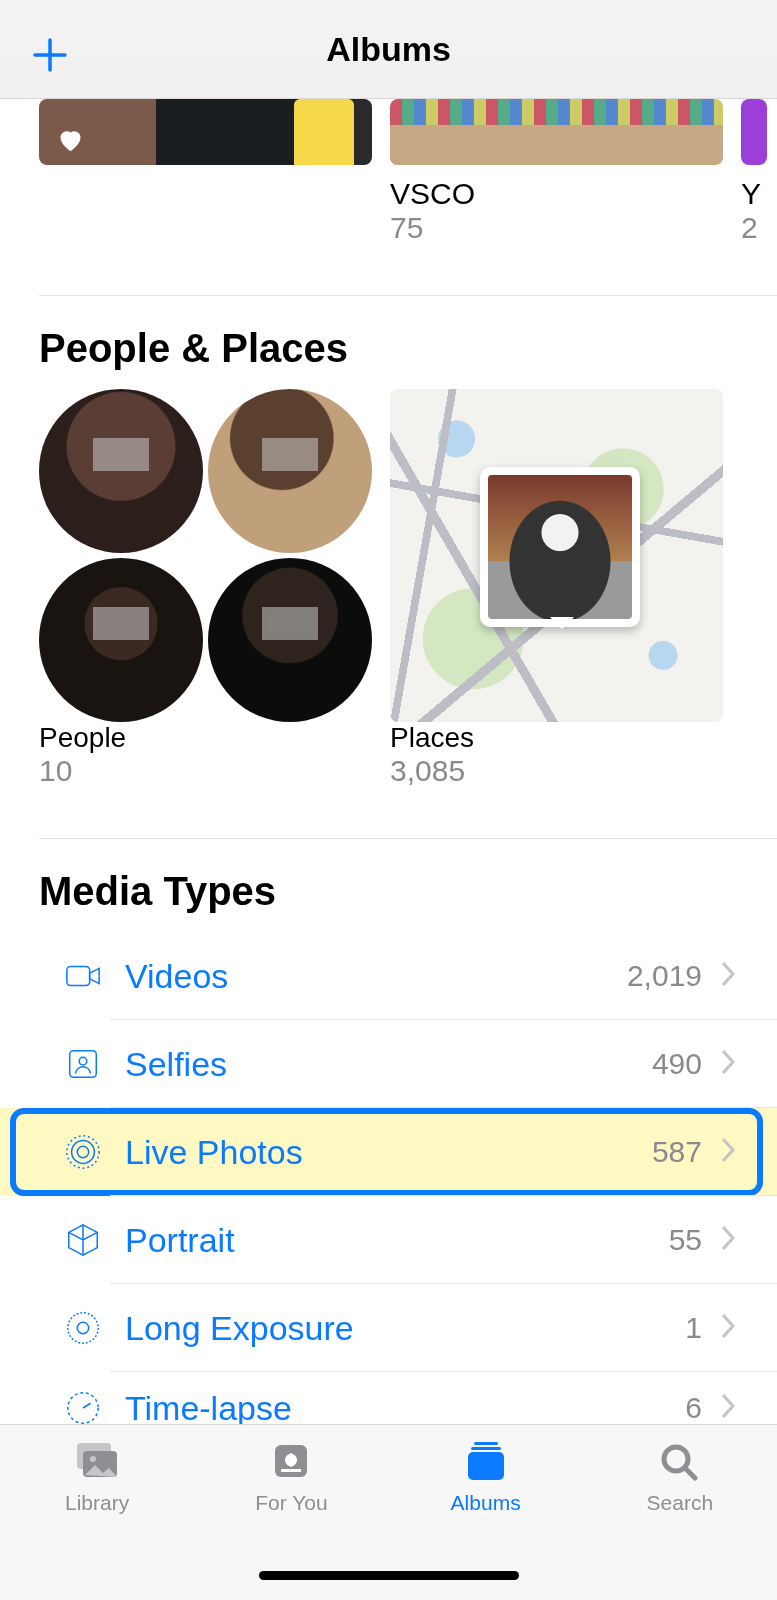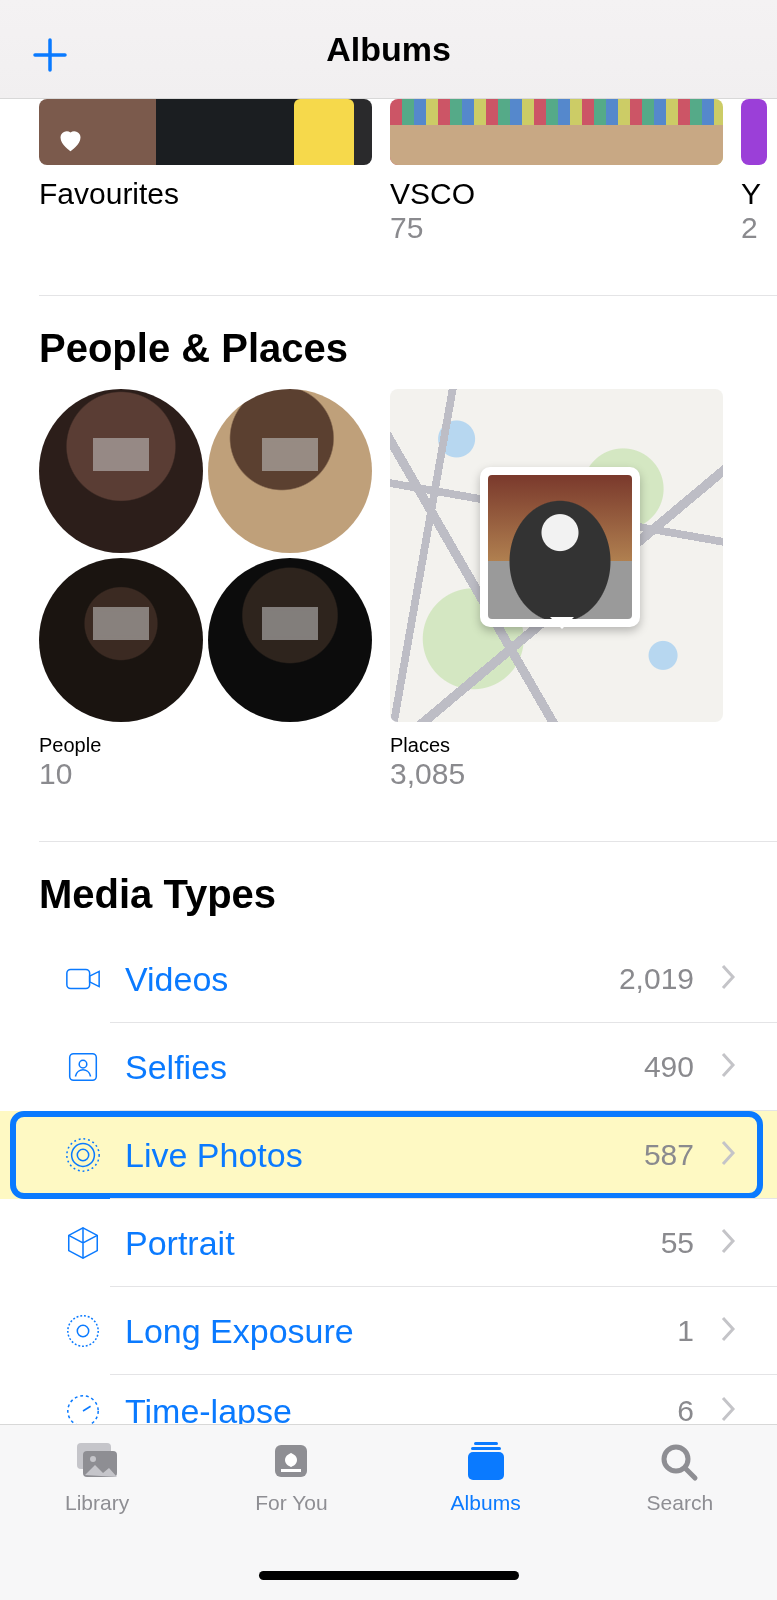--- a/index.html
+++ b/index.html
@@ -127,35 +127,35 @@
     content:"";position:absolute;left:70px;bottom:-14px;
     border:12px solid transparent;border-top-color:#fff;width:0;height:0;
   }
   .dog{
     width:100%;height:100%;border-radius:4px;
     background:
       radial-gradient(circle at 50% 40%,#f2f2f2 0 18px,transparent 19px),
       radial-gradient(ellipse at 50% 60%,#333 0 50px,transparent 51px),
       linear-gradient(#7a392c,#b08050 60%,#9a9a9a 60% 100%);
   }
-  .pp-title{font-size:20px;color:#000;margin-top:12px;}
+  .pp-title{font-size:28px;color:#000;}
   .pp-count{font-size:30px;color:#8a8a8e;}
 
   
   .mt-list{}
   .mt-row{
     display:flex;align-items:center;height:88px;
     padding-left:55px;padding-right:39px;
     cursor:pointer;position:relative;
   }
   .mt-row .sep{position:absolute;left:110px;right:0;bottom:0;height:1px;background:#e4e4e6;}
   .mt-icon{width:56px;display:flex;justify-content:center;align-items:center;}
   .mt-icon svg{width:38px;height:38px;fill:none;stroke:#0a7aff;stroke-width:1.6;}
   .mt-label{font-size:34px;color:#0a7aff;margin-left:14px;}
-  .mt-count{margin-left:auto;font-size:30px;color:#8a8a8e;margin-right:26px;}
+  .mt-count{margin-left:auto;font-size:30px;color:#8a8a8e;margin-right:18px;}
   .chev{}
   .chev svg{width:18px;height:28px;stroke:#c4c4c8;fill:none;stroke-width:3;}
   .mt-row.highlight-wrap .hlrect{
     position:absolute;inset:0;margin:0 14px 0 10px;border:6px solid #0a7aff;border-radius:14px;pointer-events:none;
   }
   .mt-row.highlight-wrap{background:#fef9c3;}
   .mt-row.last{height:72px;overflow:hidden;}
 
   
   .tabbar{
@@ -186,21 +186,20 @@
 
   <div class="myalbums-row">
     <div class="album-card">
       <div class="album-thumb thumb-fav">
         <span class="heart">
           <svg viewBox="0 0 24 24">
               <path d="M12 21s-8-5.2-8-11a5 5 0 0 1 8-4 5 5 0 0 1 8 4c0 5.8-8 11-8 11z"></path>
             </svg>
         </span>
       </div>
-      <div class="album-title">Favourites</div>
     </div>
     <div class="album-card">
       <div class="album-thumb thumb-vsco"></div>
       <div class="album-title">VSCO</div>
       <div class="album-count">75</div>
     </div>
     <div class="album-card peek">
       <div class="album-thumb thumb-youcam"></div>
       <div class="album-title">Y</div>
       <div class="album-count">2</div>

